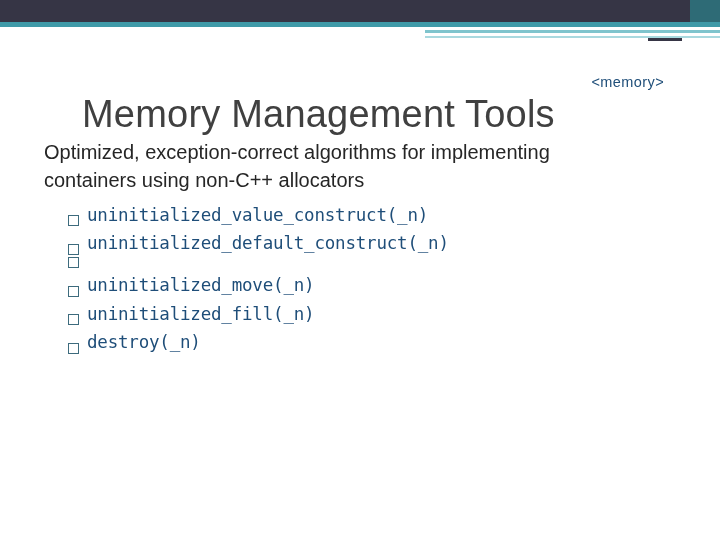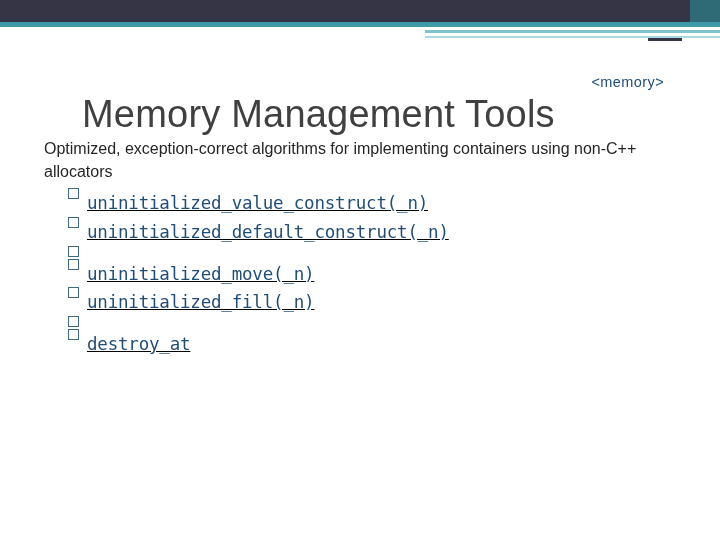--- a/index.html
+++ b/index.html
@@ -99,38 +99,37 @@
   }
 
   
   .body-area {
     position: absolute;
     left: 44px;
     top: 138px;
     width: 640px;
   }
   .lead {
-    font-size: 16px;
+    font-size: 20px;
     color: #262626;
     line-height: 1.42;
     margin: 0 0 6px 0;
     max-width: 600px;
   }
   .bullet-list {
     margin: 0;
     padding: 0;
     list-style: none;
   }
   .bullet-item {
     display: flex;
-    align-items: flex-start;
+    align-items: flex-end;
     margin: 0;
     padding: 1px 0 1px 0;
     line-height: 1.52;
-    text-decoration: underline;
   }
   .bullet-marker {
     display: inline-block;
     width: 9px;
     height: 9px;
     border: 1.4px solid #3d6b7d;
     margin-right: 8px;
     margin-left: 24px;
     flex: 0 0 auto;
     position: relative;
@@ -176,19 +175,16 @@
     <li class="bullet-item">
       <span class="bullet-marker"></span>
       <span class="bullet-text">uninitialized_move(_n)</span>
     </li>
     <li class="bullet-item">
       <span class="bullet-marker"></span>
       <span class="bullet-text">uninitialized_fill(_n)</span>
     </li>
     <li class="bullet-item">
       <span class="bullet-marker"></span>
-    </li>
-    <li class="bullet-item">
-      <span class="bullet-marker"></span>
-      <span class="bullet-text">destroy_at</span>
+      <span class="bullet-text">destroy(_n)</span>
     </li>
   </ul>
 </div>
 
 </body></html>

